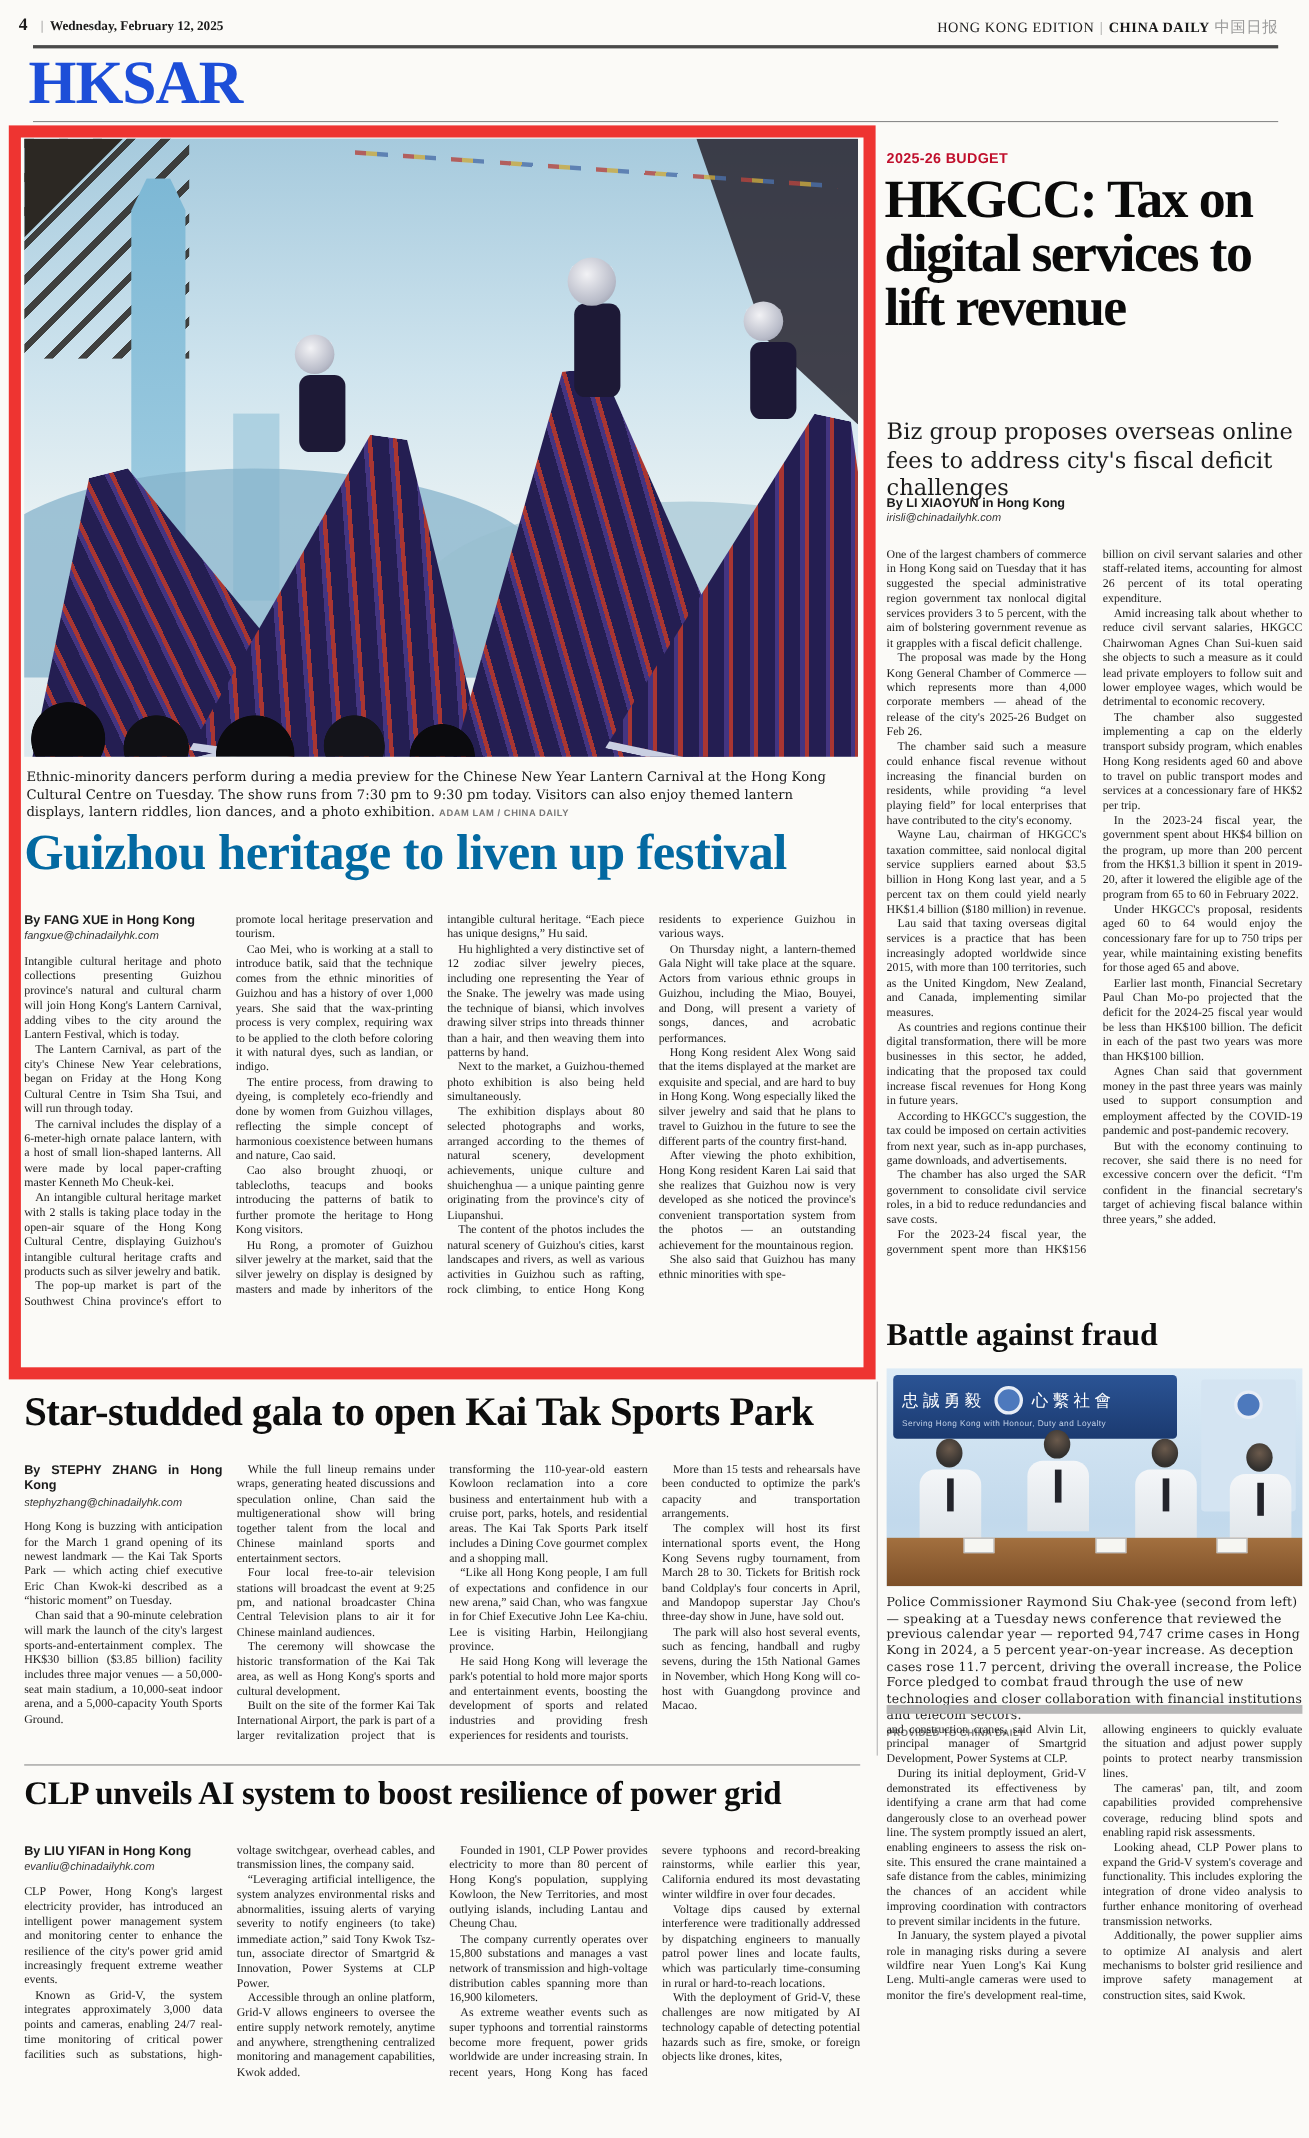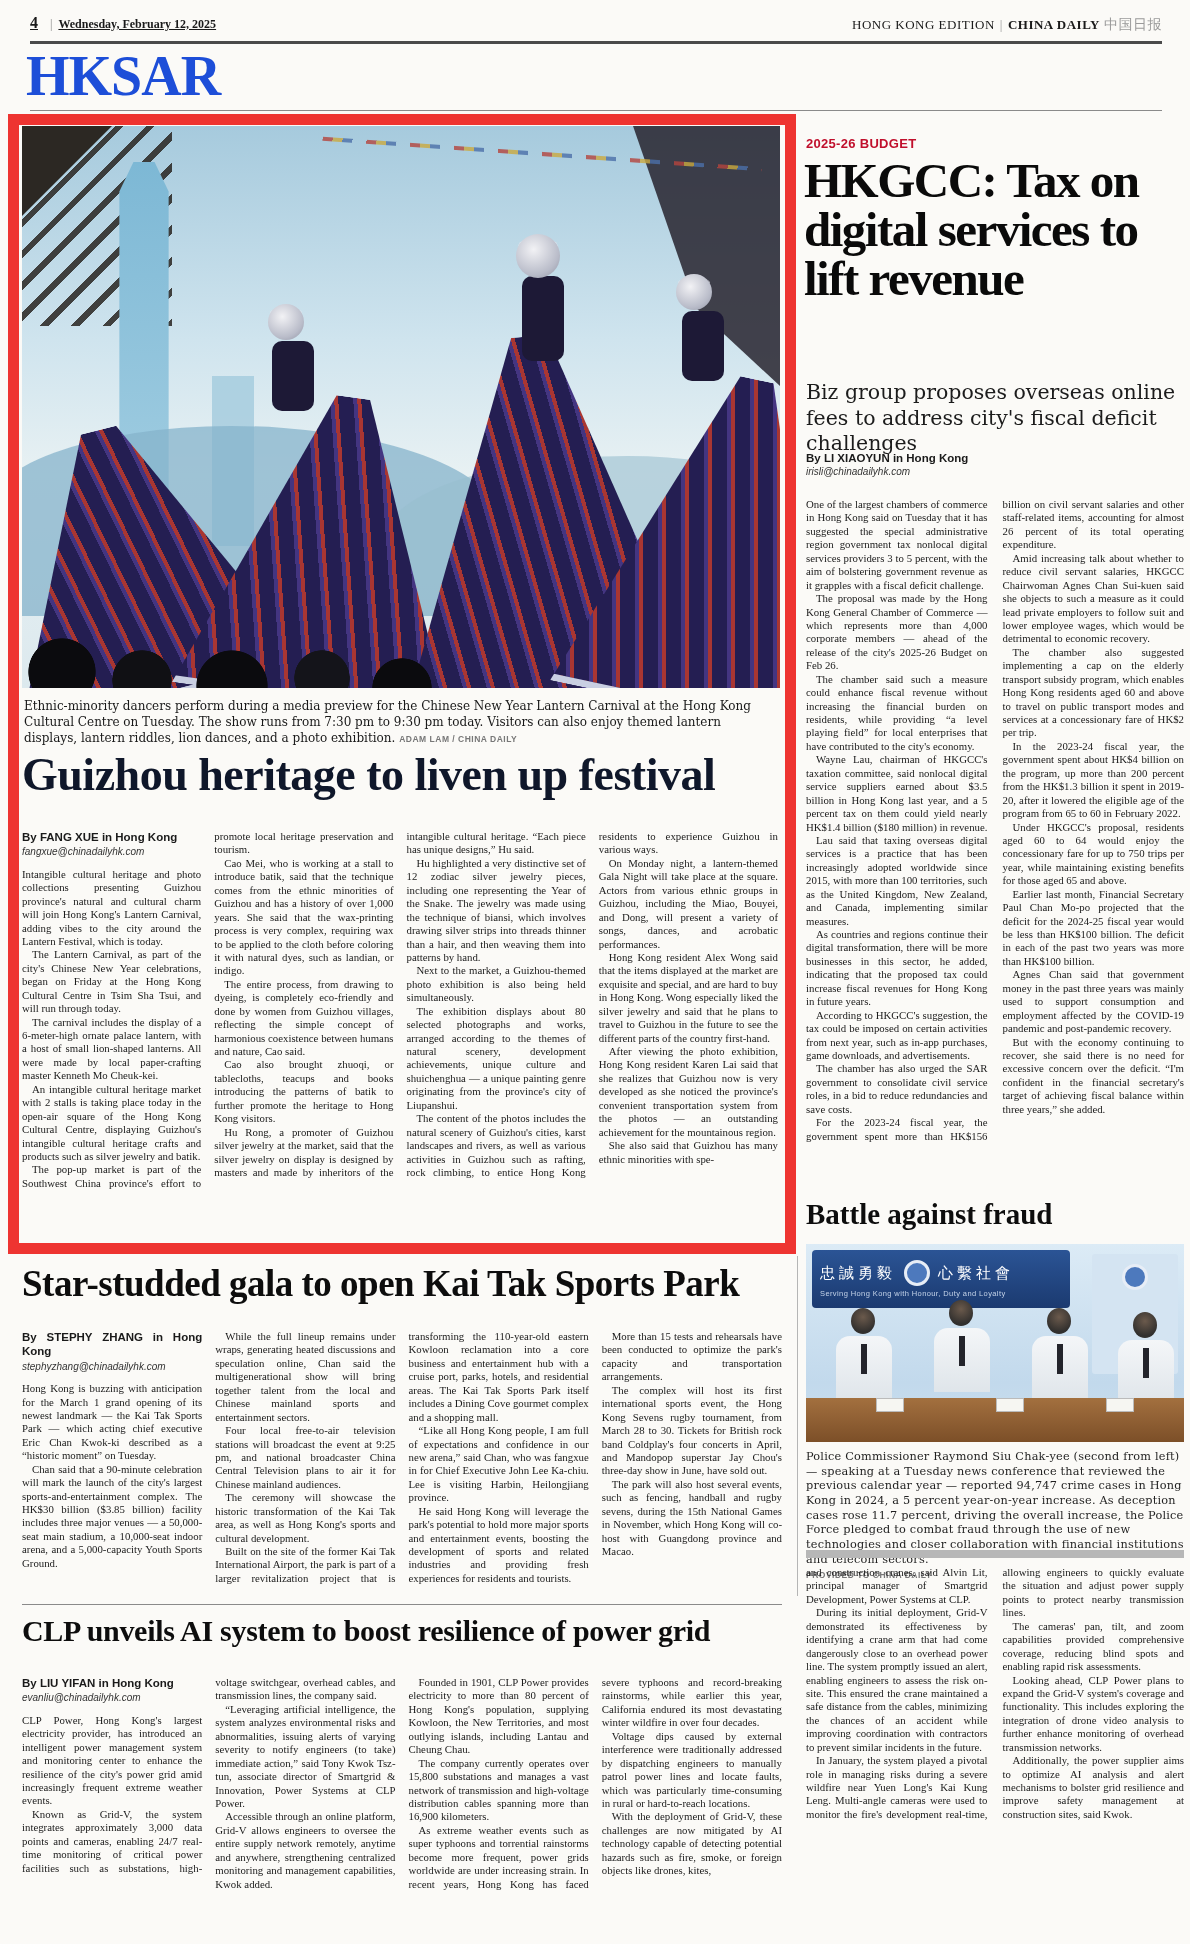--- a/index.html
+++ b/index.html
@@ -1,19 +1,19 @@
 <!DOCTYPE html>
 <html><head>
 <meta charset="utf-8">
 <style>
   html,body{margin:0;padding:0;width:1190px;height:1944px;overflow:hidden;
     background:#fbfaf7;font-family:"Liberation Serif",serif;color:#1a1a1a;}
   .abs{position:absolute;}
   
-  #hdr-left{left:30px;top:14px;font-size:12px;font-weight:bold;text-decoration:underline;}
+  #hdr-left{left:17px;top:14px;font-size:12px;font-weight:bold;}
   #hdr-left .pg{font-size:16px;margin-right:6px;}
   #hdr-left .sep{color:#888;margin:0 6px;font-weight:normal;}
   #hdr-right{right:28px;top:16px;font-size:13px;letter-spacing:.5px;}
   #hdr-right .brand{font-weight:bold;}
   #hdr-right .sep{color:#999;margin:0 5px;}
   #hdr-right .cn{color:#9a9a9a;font-size:14px;margin-left:4px;}
   #rule-top{left:30px;right:28px;top:41px;border-top:3px solid #4a4a4a;}
   #section-title{left:26px;top:44px;font-size:56px;font-weight:bold;color:#1d4ed8;
     letter-spacing:-1px;}
   #rule-section{left:30px;right:28px;top:110px;border-top:1px solid #8a8a8a;}
@@ -50,21 +50,21 @@
     radial-gradient(circle 30px at 120px 78px,#101014 98%,transparent),
     radial-gradient(circle 36px at 210px 84px,#0b0b0e 98%,transparent),
     radial-gradient(circle 28px at 300px 76px,#14141a 98%,transparent),
     radial-gradient(circle 30px at 380px 86px,#0b0b0e 98%,transparent);}
   
   #gz-caption{left:24px;top:698px;width:752px;font-family:"DejaVu Serif",serif;
     font-size:12px;line-height:1.35;color:#181818;}
   .credit{font-family:"Liberation Sans",sans-serif;font-size:8.5px;color:#777;
     letter-spacing:.5px;font-weight:bold;}
   #gz-headline{left:22px;top:748px;width:758px;font-size:46px;font-weight:bold;
-    letter-spacing:-.5px;color:#0f172a;}
+    letter-spacing:-.5px;color:#0369a1;}
   .byline{font-family:"Liberation Sans",sans-serif;margin-bottom:9px;}
   .byline .by{font-size:11.5px;font-weight:bold;}
   .byline .email{font-size:10px;font-style:italic;color:#333;margin-top:2px;}
   .colflow{column-gap:13px;font-size:10.8px;line-height:1.245;text-align:justify;
     overflow:hidden;}
   .paras p{margin:0;text-indent:10px;}
   .paras p:first-child{text-indent:0;}
   #gz-article{left:22px;top:830px;width:756px;height:400px;column-count:4;}
   
   #bd-kicker{left:806px;top:136px;font-family:"Liberation Sans",sans-serif;
@@ -168,21 +168,21 @@
       <p>An intangible cultural heritage market with 2 stalls is taking place today in the open-air square of the Hong Kong Cultural Centre, displaying Guizhou's intangible cultural heritage crafts and products such as silver jewelry and batik.</p>
       <p>The pop-up market is part of the Southwest China province's effort to promote local heritage preservation and tourism.</p>
       <p>Cao Mei, who is working at a stall to introduce batik, said that the technique comes from the ethnic minorities of Guizhou and has a history of over 1,000 years. She said that the wax-printing process is very complex, requiring wax to be applied to the cloth before coloring it with natural dyes, such as landian, or indigo.</p>
       <p>The entire process, from drawing to dyeing, is completely eco-friendly and done by women from Guizhou villages, reflecting the simple concept of harmonious coexistence between humans and nature, Cao said.</p>
       <p>Cao also brought zhuoqi, or tablecloths, teacups and books introducing the patterns of batik to further promote the heritage to Hong Kong visitors.</p>
       <p>Hu Rong, a promoter of Guizhou silver jewelry at the market, said that the silver jewelry on display is designed by masters and made by inheritors of the intangible cultural heritage. “Each piece has unique designs,” Hu said.</p>
       <p>Hu highlighted a very distinctive set of 12 zodiac silver jewelry pieces, including one representing the Year of the Snake. The jewelry was made using the technique of biansi, which involves drawing silver strips into threads thinner than a hair, and then weaving them into patterns by hand.</p>
       <p>Next to the market, a Guizhou-themed photo exhibition is also being held simultaneously.</p>
       <p>The exhibition displays about 80 selected photographs and works, arranged according to the themes of natural scenery, development achievements, unique culture and shuichenghua — a unique painting genre originating from the province's city of Liupanshui.</p>
       <p>The content of the photos includes the natural scenery of Guizhou's cities, karst landscapes and rivers, as well as various activities in Guizhou such as rafting, rock climbing, to entice Hong Kong residents to experience Guizhou in various ways.</p>
-      <p>On Monday night, a lantern-themed Gala Night will take place at the square. Actors from various ethnic groups in Guizhou, including the Miao, Bouyei, and Dong, will present a variety of songs, dances, and acrobatic performances.</p>
+      <p>On Thursday night, a lantern-themed Gala Night will take place at the square. Actors from various ethnic groups in Guizhou, including the Miao, Bouyei, and Dong, will present a variety of songs, dances, and acrobatic performances.</p>
       <p>Hong Kong resident Alex Wong said that the items displayed at the market are exquisite and special, and are hard to buy in Hong Kong. Wong especially liked the silver jewelry and said that he plans to travel to Guizhou in the future to see the different parts of the country first-hand.</p>
       <p>After viewing the photo exhibition, Hong Kong resident Karen Lai said that she realizes that Guizhou now is very developed as she noticed the province's convenient transportation system from the photos — an outstanding achievement for the mountainous region.</p>
       <p>She also said that Guizhou has many ethnic minorities with spe-</p>
     </div>
 </div>
 
 <div class="abs" id="highlight-box"></div>
 
 <div class="abs" id="bd-kicker">2025-26 BUDGET</div>
 <div class="abs" id="bd-headline">HKGCC: Tax on digital services to lift revenue</div>

